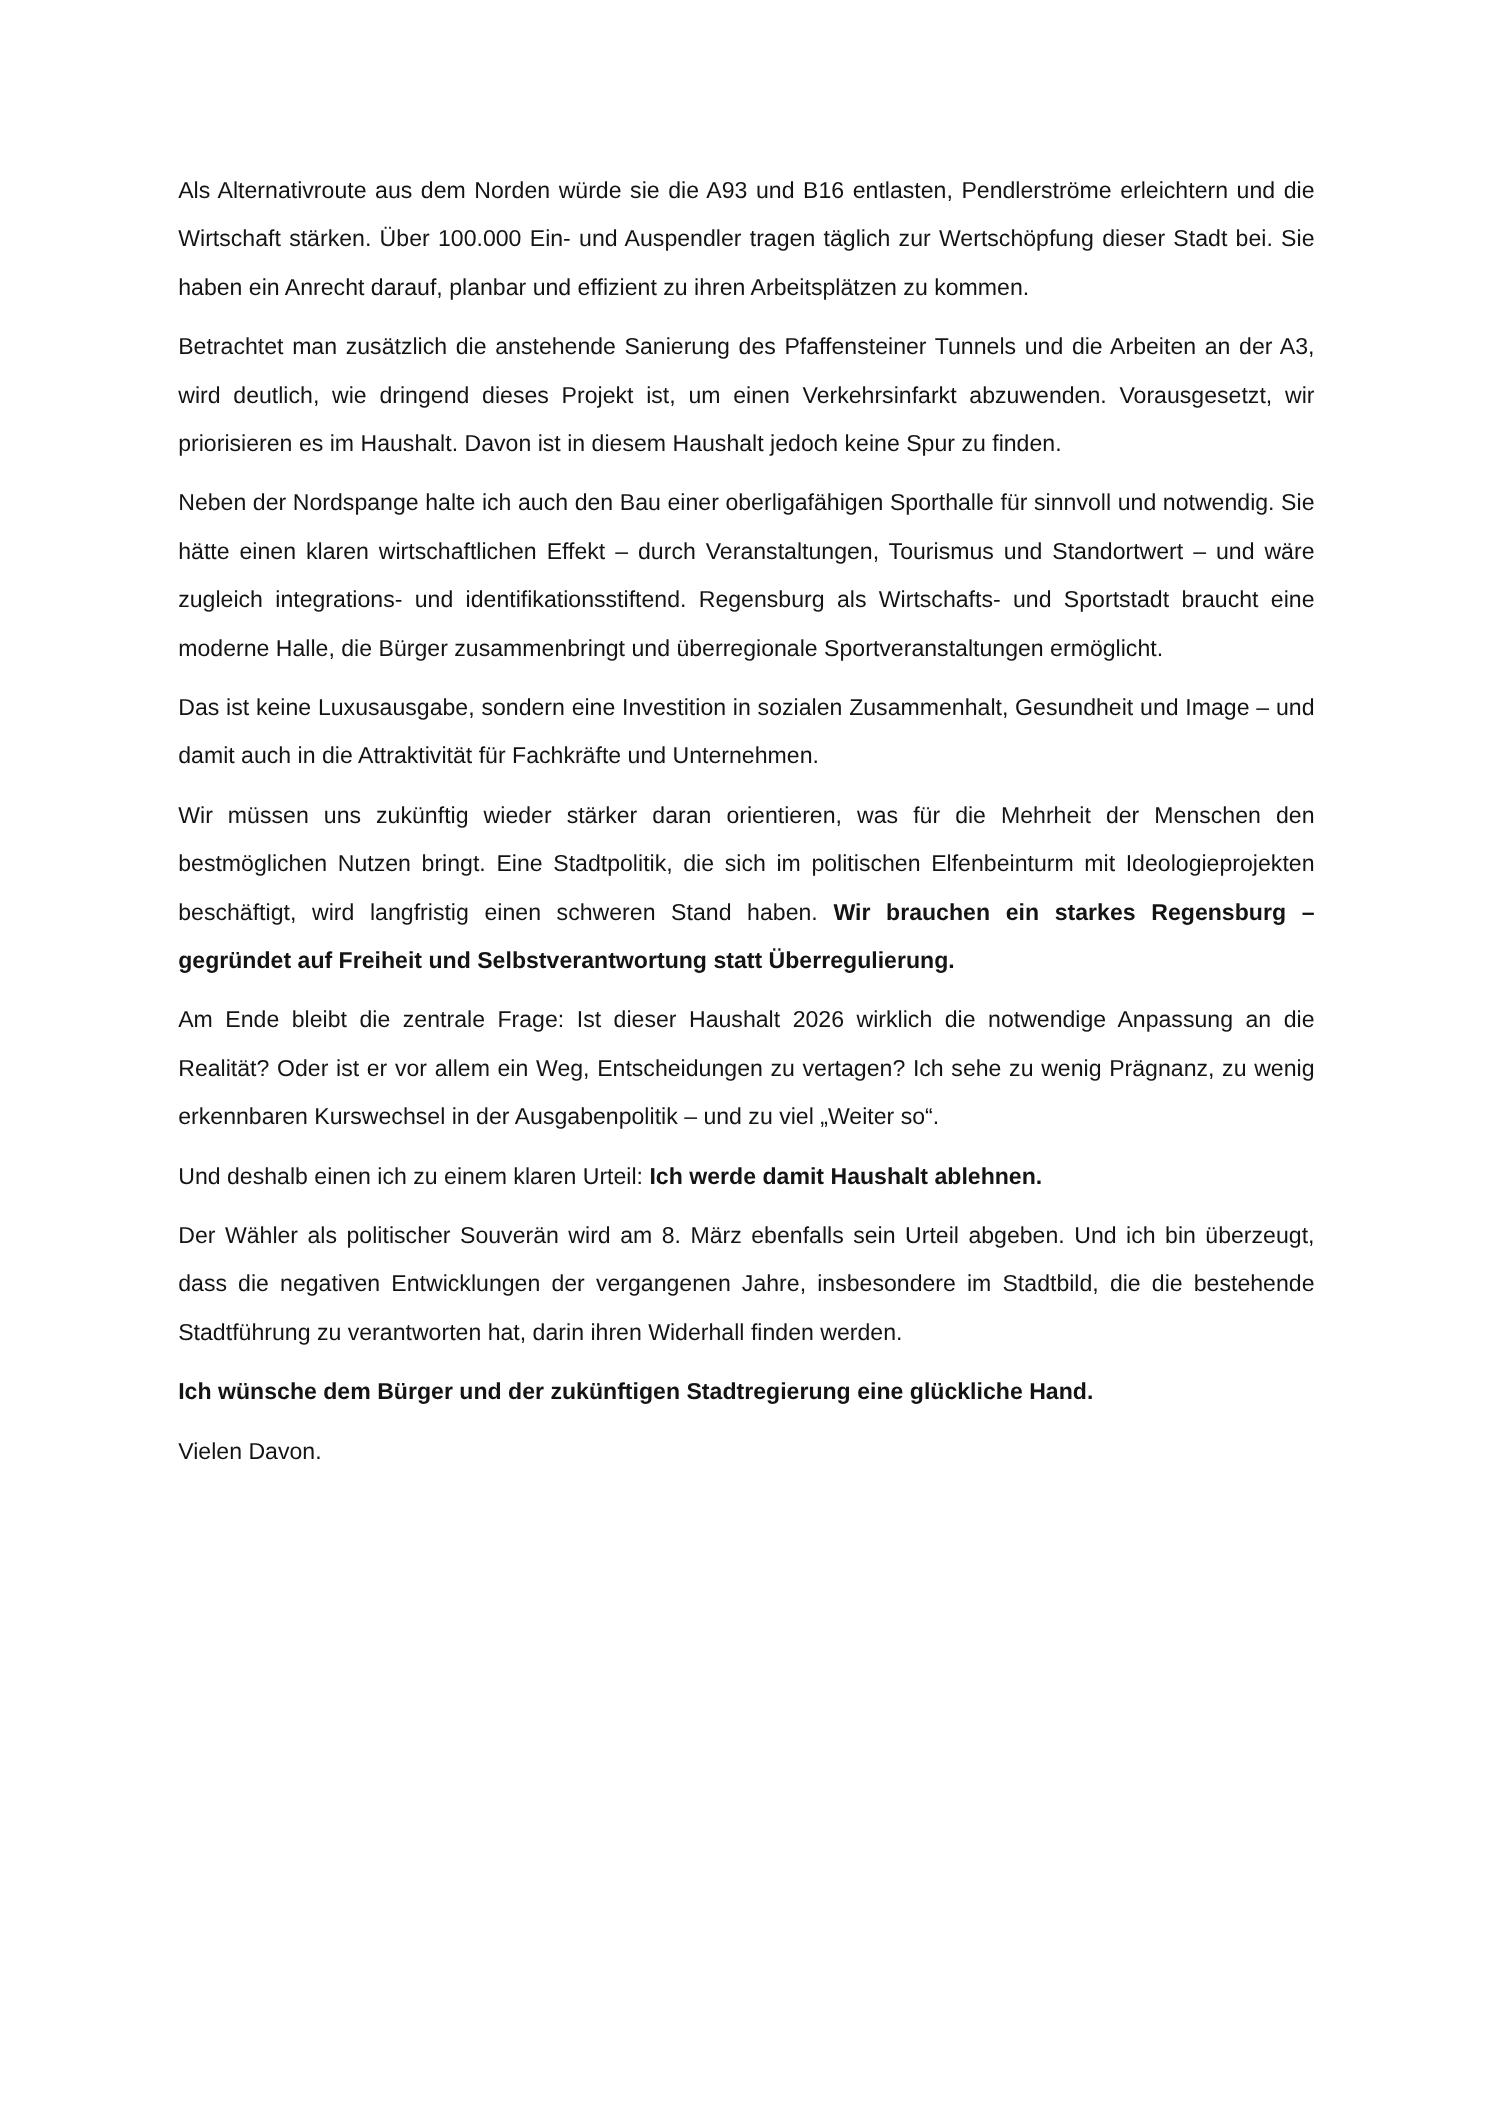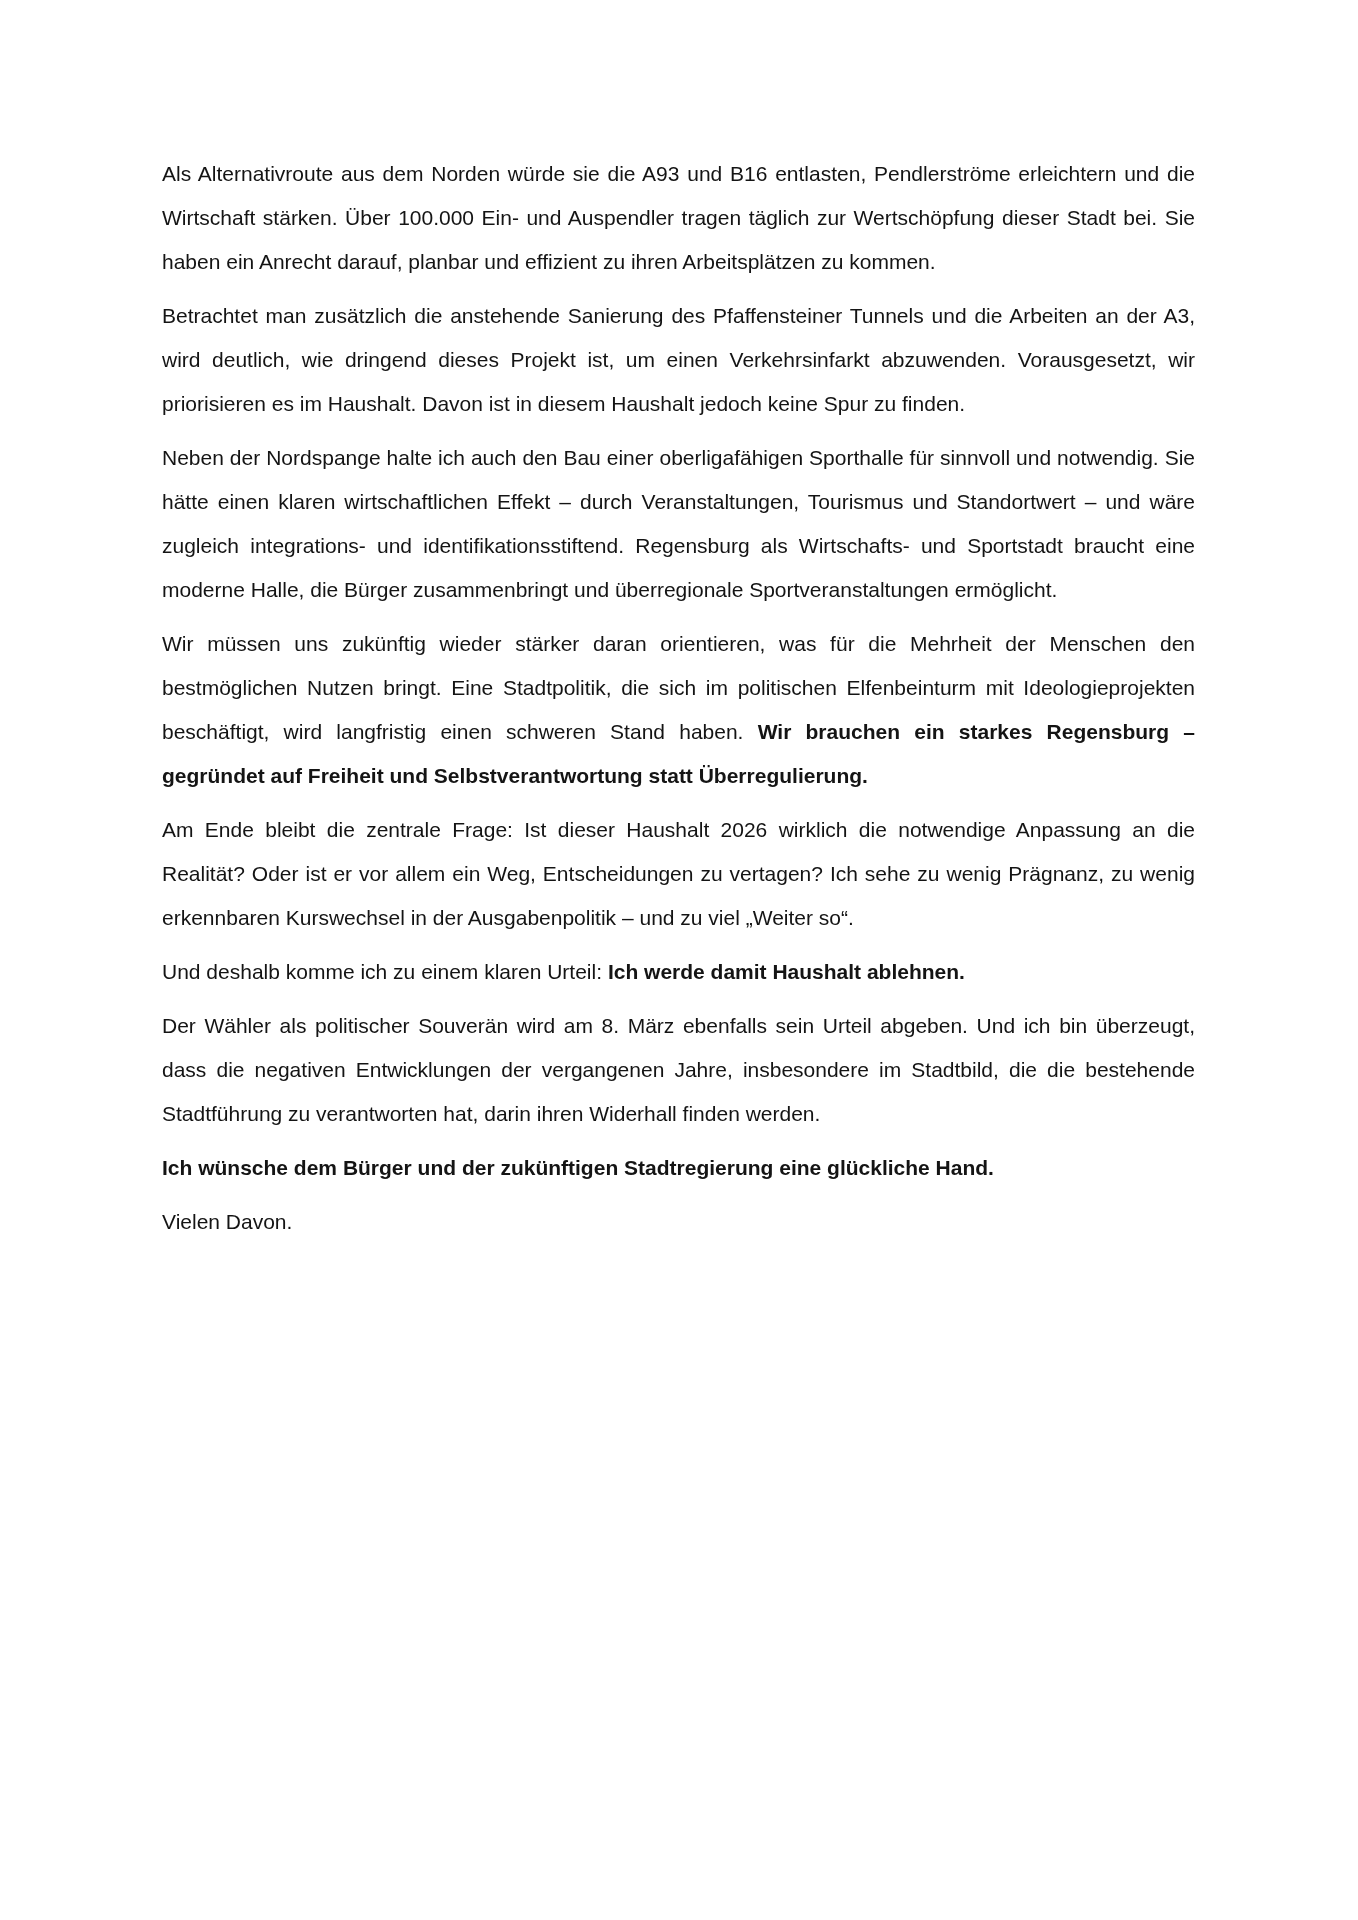--- a/index.html
+++ b/index.html
@@ -32,20 +32,21 @@
   .run.bold { font-weight: 700; }
 </style>
 </head>
 <body>
 
 <div class="page">
   <div class="doc-body">
       <p class="para"><span class="run">Als Alternativroute aus dem Norden würde sie die A93 und B16 entlasten, Pendlerströme erleichtern und die Wirtschaft stärken. Über 100.000 Ein- und Auspendler tragen täglich zur Wertschöpfung dieser Stadt bei. Sie haben ein Anrecht darauf, planbar und effizient zu ihren Arbeitsplätzen zu kommen.</span></p>
       <p class="para"><span class="run">Betrachtet man zusätzlich die anstehende Sanierung des Pfaffensteiner Tunnels und die Arbeiten an der A3, wird deutlich, wie dringend dieses Projekt ist, um einen Verkehrsinfarkt abzuwenden. Vorausgesetzt, wir priorisieren es im Haushalt. Davon ist in diesem Haushalt jedoch keine Spur zu finden.</span></p>
       <p class="para"><span class="run">Neben der Nordspange halte ich auch den Bau einer oberligafähigen Sporthalle für sinnvoll und notwendig. Sie hätte einen klaren wirtschaftlichen Effekt – durch Veranstaltungen, Tourismus und Standortwert – und wäre zugleich integrations- und identifikationsstiftend. Regensburg als Wirtschafts- und Sportstadt braucht eine moderne Halle, die Bürger zusammenbringt und überregionale Sportveranstaltungen ermöglicht.</span></p>
+      <p class="para"><span class="run">Das ist keine Luxusausgabe, sondern eine Investition in sozialen Zusammenhalt, Gesundheit und Image – und damit auch in die Attraktivität für Fachkräfte und Unternehmen.</span></p>
       <p class="para"><span class="run">Wir müssen uns zukünftig wieder stärker daran orientieren, was für die Mehrheit der Menschen den bestmöglichen Nutzen bringt. Eine Stadtpolitik, die sich im politischen Elfenbeinturm mit Ideologieprojekten beschäftigt, wird langfristig einen schweren Stand haben. </span><span class="run bold">Wir brauchen ein starkes Regensburg – gegründet auf Freiheit und Selbstverantwortung statt Überregulierung.</span></p>
       <p class="para"><span class="run">Am Ende bleibt die zentrale Frage: Ist dieser Haushalt 2026 wirklich die notwendige Anpassung an die Realität? Oder ist er vor allem ein Weg, Entscheidungen zu vertagen? Ich sehe zu wenig Prägnanz, zu wenig erkennbaren Kurswechsel in der Ausgabenpolitik – und zu viel „Weiter so“.</span></p>
-      <p class="para"><span class="run">Und deshalb komme ich zu einem klaren Urteil: </span><span class="run bold">Ich werde damit Haushalt ablehnen.</span></p>
+      <p class="para"><span class="run">Und deshalb einen ich zu einem klaren Urteil: </span><span class="run bold">Ich werde damit Haushalt ablehnen.</span></p>
       <p class="para"><span class="run">Der Wähler als politischer Souverän wird am 8. März ebenfalls sein Urteil abgeben. Und ich bin überzeugt, dass die negativen Entwicklungen der vergangenen Jahre, insbesondere im Stadtbild, die die bestehende Stadtführung zu verantworten hat, darin ihren Widerhall finden werden.</span></p>
       <p class="para"><span class="run bold">Ich wünsche dem Bürger und der zukünftigen Stadtregierung eine glückliche Hand.</span></p>
       <p class="para"><span class="run">Vielen Davon.</span></p>
     </div>
 </div>
 
 </body></html>

